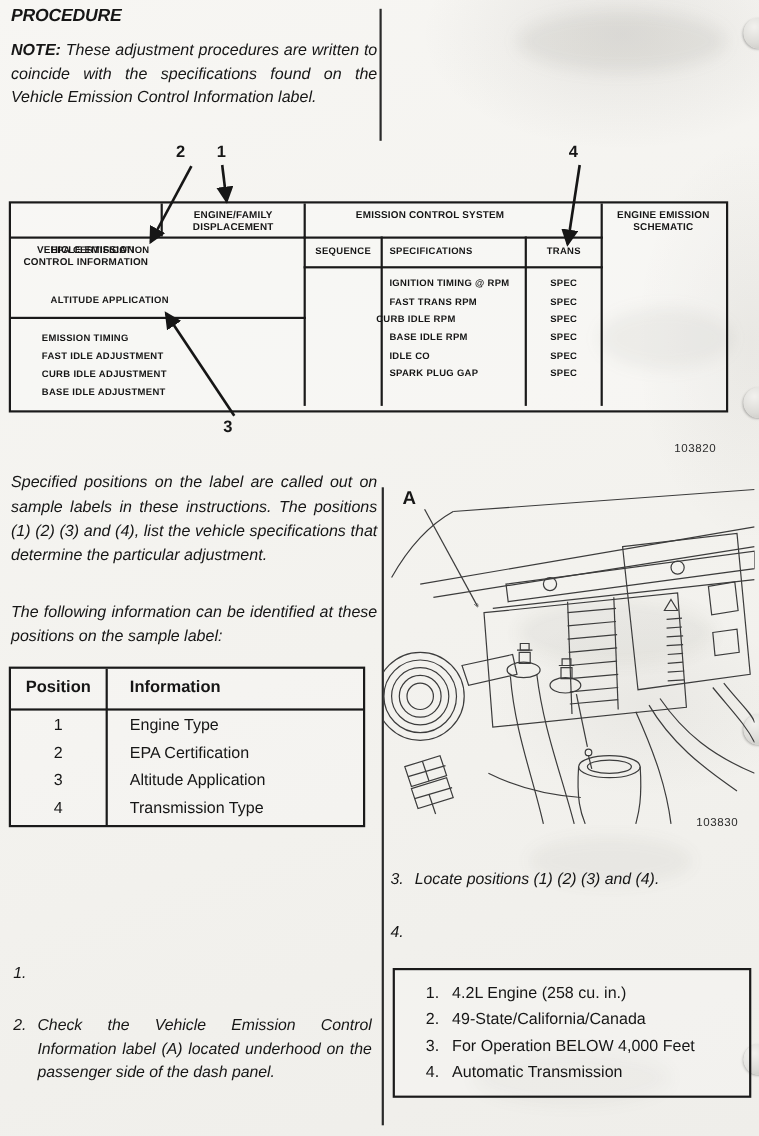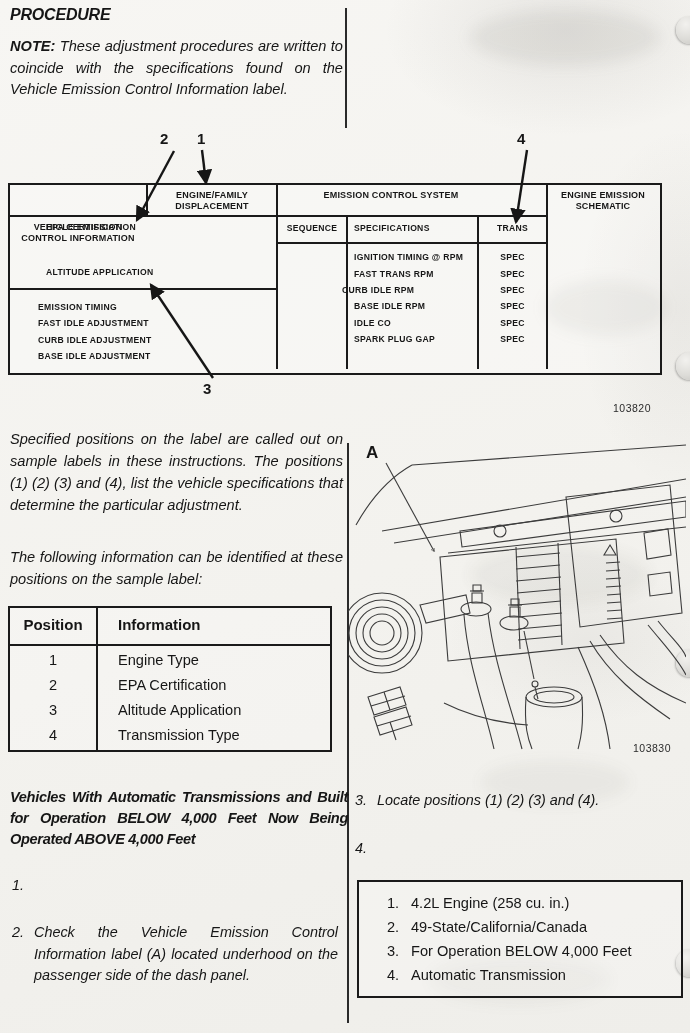--- a/index.html
+++ b/index.html
@@ -145,21 +145,20 @@
     <div class="pt-cell" style="left:0;top:44px;width:86px;text-align:center;">1</div>
     <div class="pt-cell" style="left:108px;top:44px;">Engine Type</div>
     <div class="pt-cell" style="left:0;top:69px;width:86px;text-align:center;">2</div>
     <div class="pt-cell" style="left:108px;top:69px;">EPA Certification</div>
     <div class="pt-cell" style="left:0;top:94px;width:86px;text-align:center;">3</div>
     <div class="pt-cell" style="left:108px;top:94px;">Altitude Application</div>
     <div class="pt-cell" style="left:0;top:119px;width:86px;text-align:center;">4</div>
     <div class="pt-cell" style="left:108px;top:119px;">Transmission Type</div>
   </div>
 
-  <div class="abs boldhead" style="left:10px;top:787px;">Vehicles With Automatic Transmissions and Built for Operation BELOW 4,000 Feet Now Being Operated ABOVE 4,000 Feet</div>
   <div class="abs step" style="left:12px;top:875px;width:328px;">
     <span class="n">1.</span>
   </div>
   <div class="abs step" style="left:12px;top:922px;width:326px;">
     <span class="n">2.</span>
     <span class="t">Check the Vehicle Emission Control Information label (A) located underhood on the passenger side of the dash panel.</span>
   </div>
 
   <svg class="engsvg" viewBox="0 0 338 316">
     <defs>

